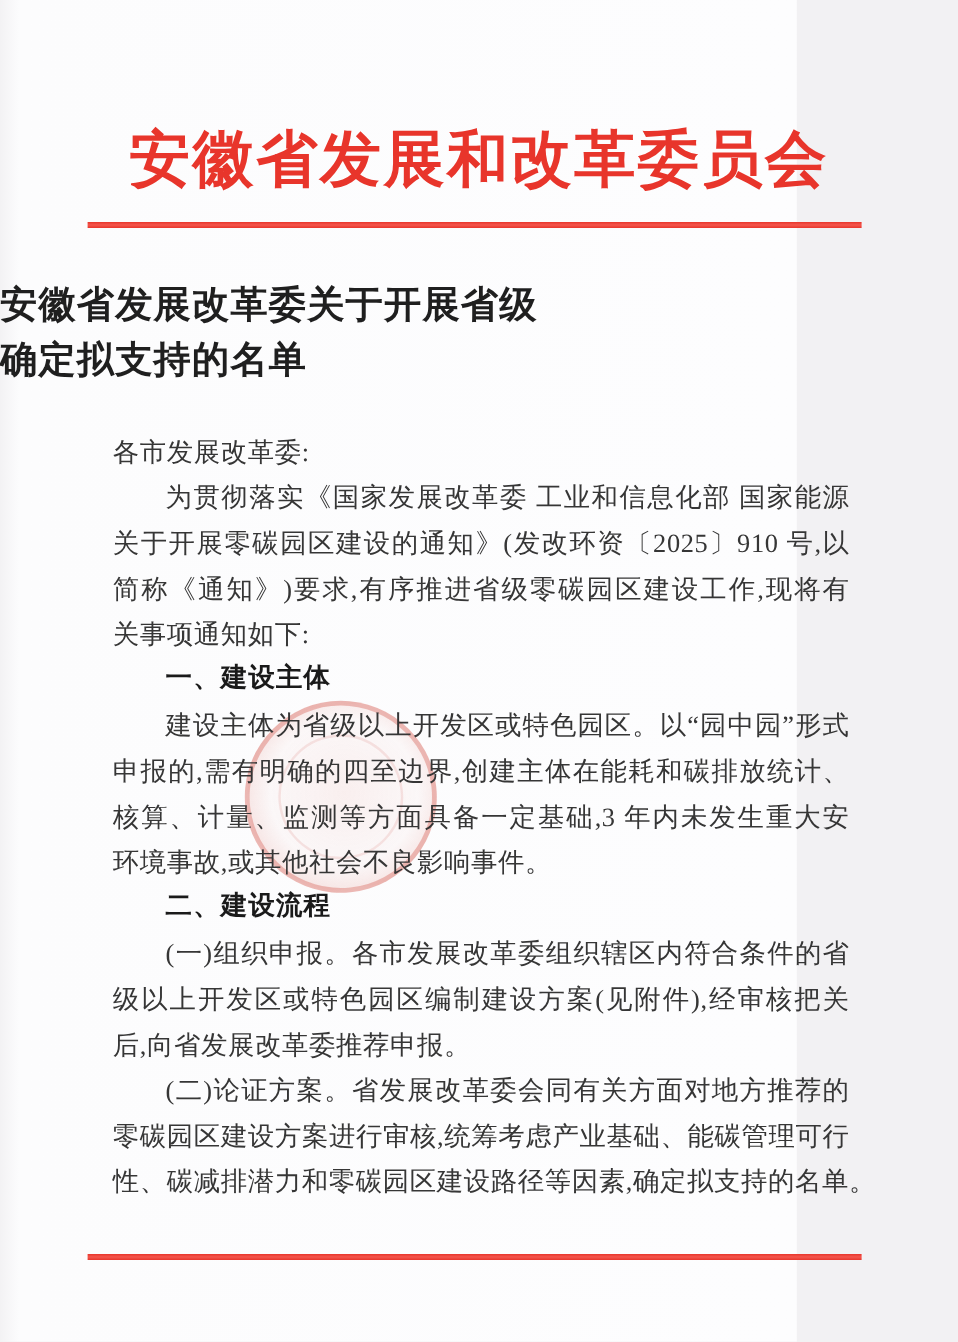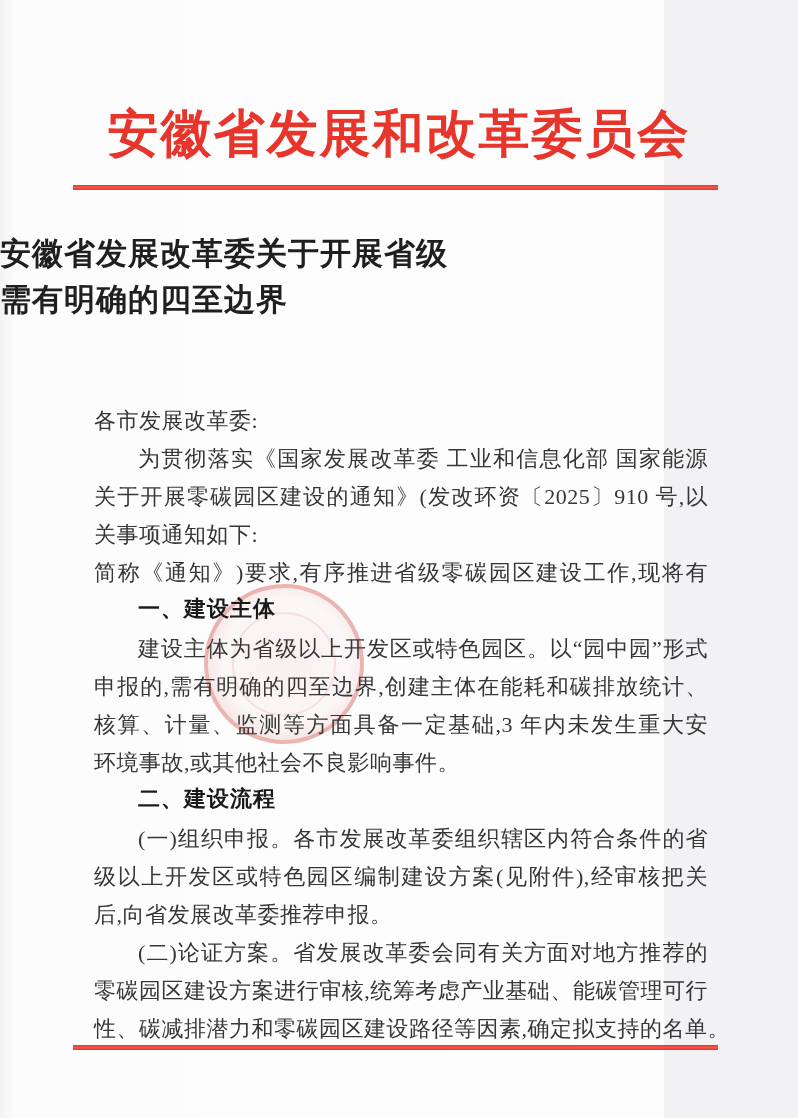--- a/index.html
+++ b/index.html
@@ -40,21 +40,20 @@
     font-weight: 700;
     color: #1f1f1f;
     line-height: 46px;
     letter-spacing: 1px;
   }
   .doc-body {
     position: absolute;
     left: 94px; top: 358px; width: 614px;
     color: #363636;
     font-size: 22px;
-    margin-top: 44px;
   }
   .line {
     height: 38px;
     line-height: 38px;
     white-space: nowrap;
     letter-spacing: 0.5px;
   }
   .line.just {
     white-space: normal;
     text-align: justify;
@@ -95,31 +94,31 @@
 <body>
 
 <div class="page">
 
   <div class="agency-header">安徽省发展和改革委员会</div>
 
   <div class="red-rule rule-top"></div>
 
   <div class="doc-title">
     <div>安徽省发展改革委关于开展省级</div>
-    <div>需有明确的四至边界</div>
+    <div>确定拟支持的名单</div>
   </div>
 
   <div class="seal"></div>
 
   <div class="doc-body">
       <div class="line">各市发展改革委:</div>
       <div class="line indent just">为贯彻落实《国家发展改革委 工业和信息化部 国家能源局</div>
       <div class="line just">关于开展零碳园区建设的通知》(发改环资〔2025〕910 号,以下</div>
+      <div class="line just">简称《通知》)要求,有序推进省级零碳园区建设工作,现将有</div>
       <div class="line">关事项通知如下:</div>
-      <div class="line just">简称《通知》)要求,有序推进省级零碳园区建设工作,现将有</div>
       <div class="line heading indent">一、建设主体</div>
       <div class="line indent just">建设主体为省级以上开发区或特色园区。以“园中园”形式</div>
       <div class="line just">申报的,需有明确的四至边界,创建主体在能耗和碳排放统计、</div>
       <div class="line just">核算、计量、监测等方面具备一定基础,3 年内未发生重大安全、</div>
       <div class="line">环境事故,或其他社会不良影响事件。</div>
       <div class="line heading indent">二、建设流程</div>
       <div class="line indent just">(一)组织申报。各市发展改革委组织辖区内符合条件的省</div>
       <div class="line just">级以上开发区或特色园区编制建设方案(见附件),经审核把关</div>
       <div class="line">后,向省发展改革委推荐申报。</div>
       <div class="line indent just">(二)论证方案。省发展改革委会同有关方面对地方推荐的</div>

